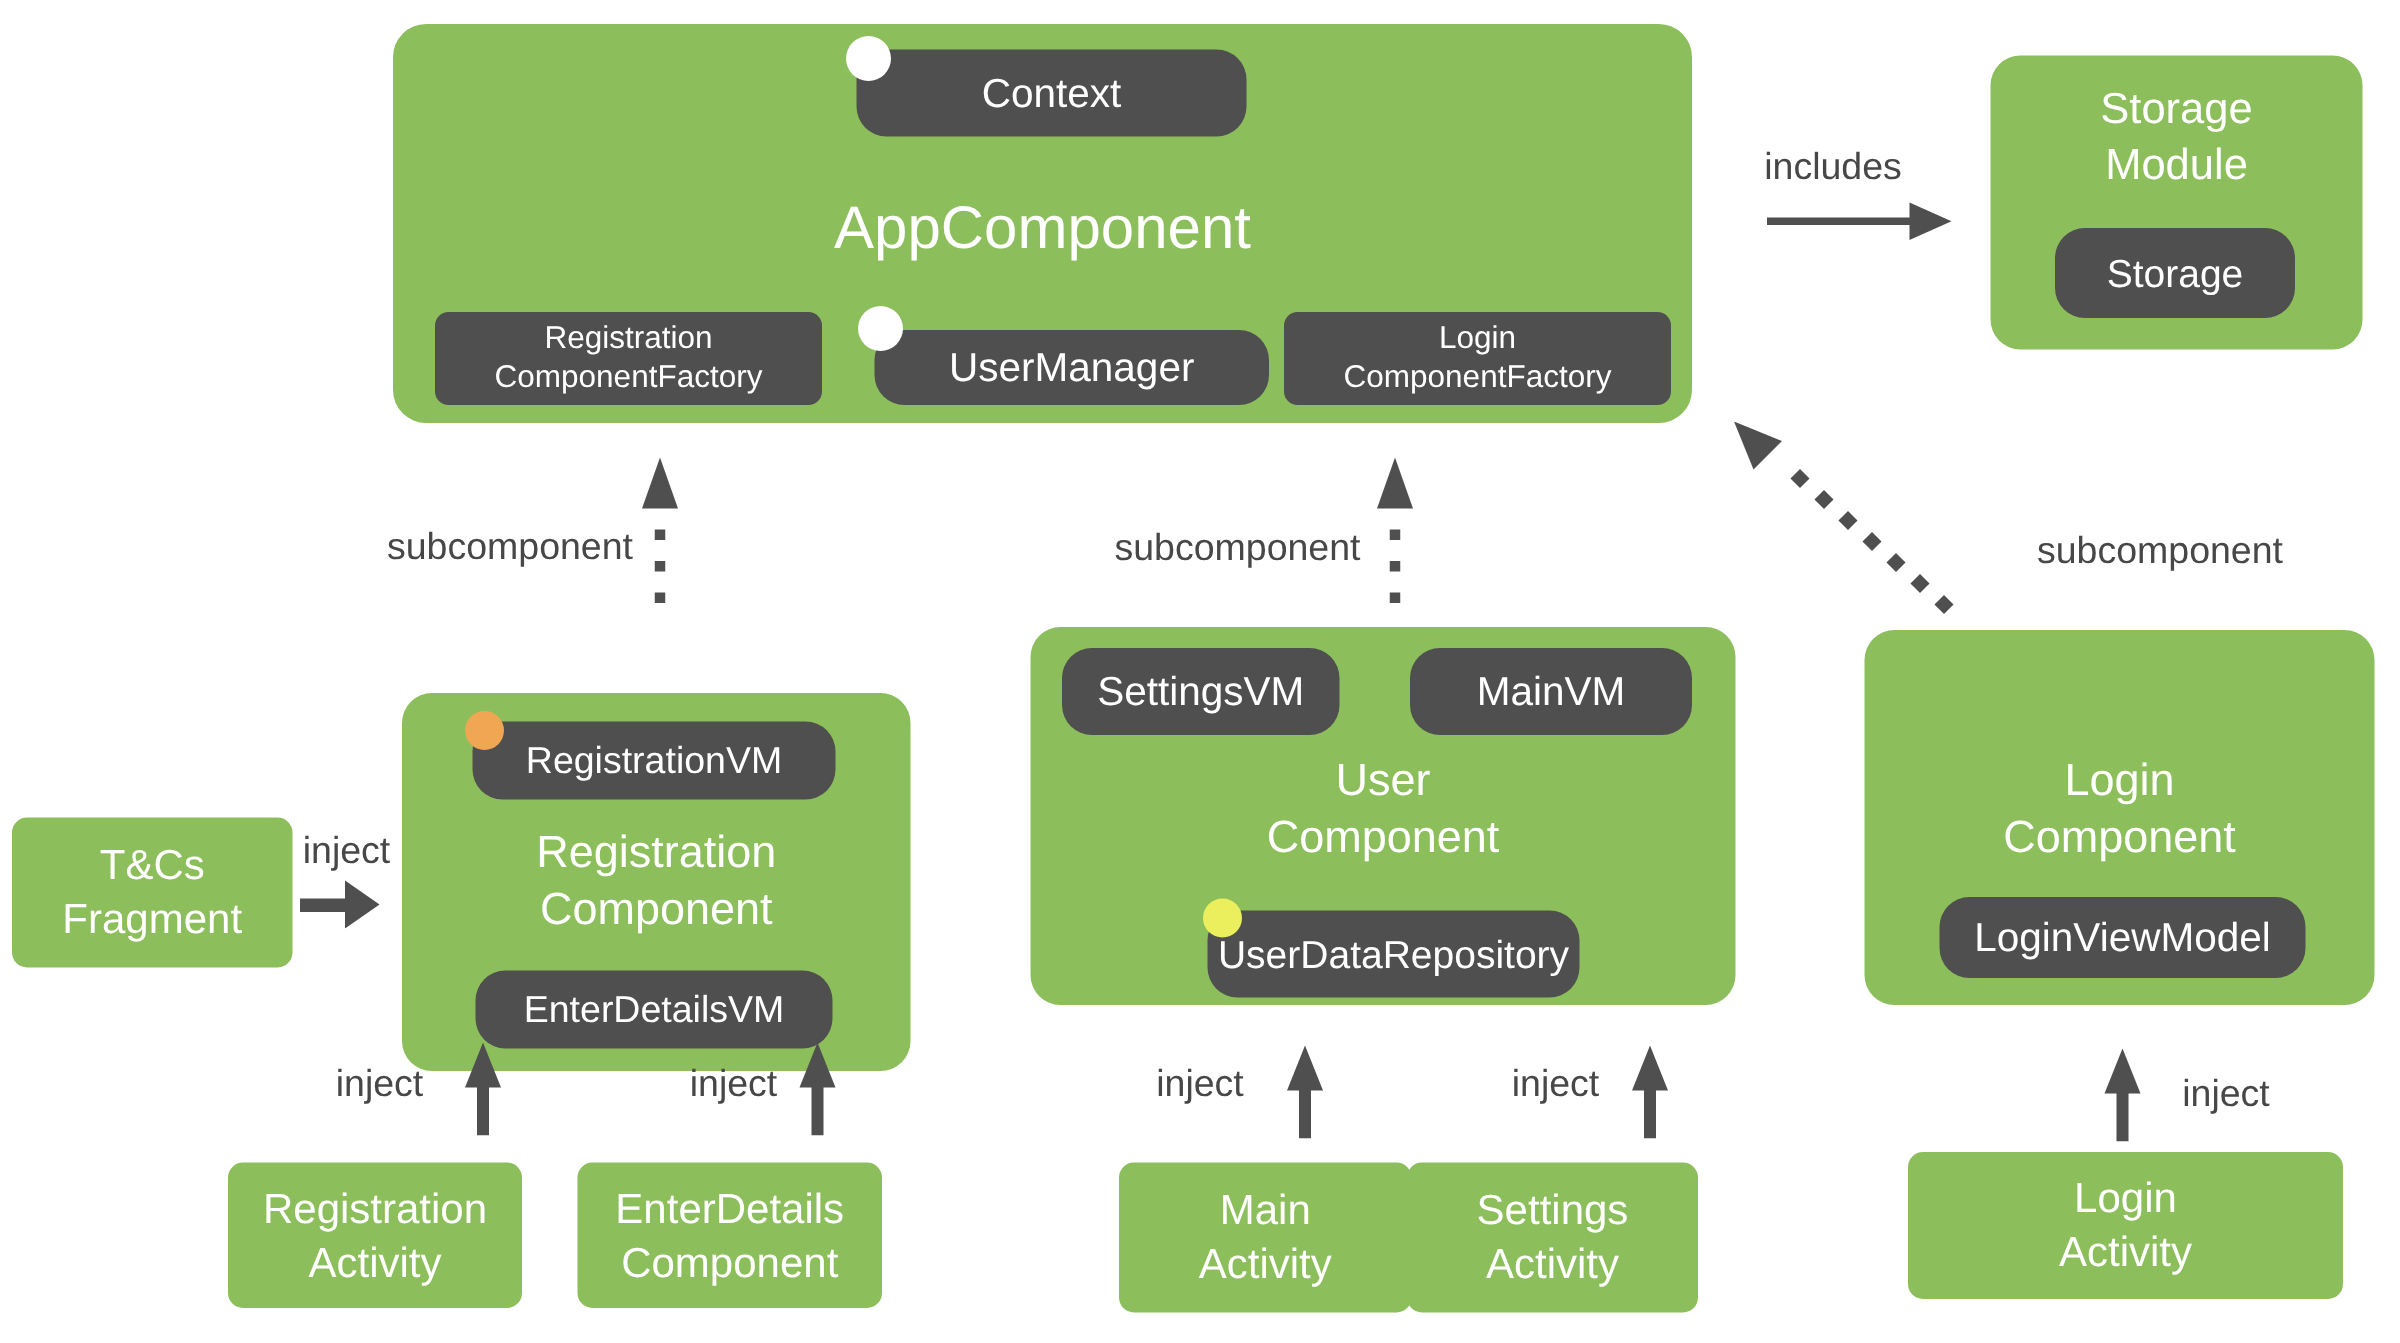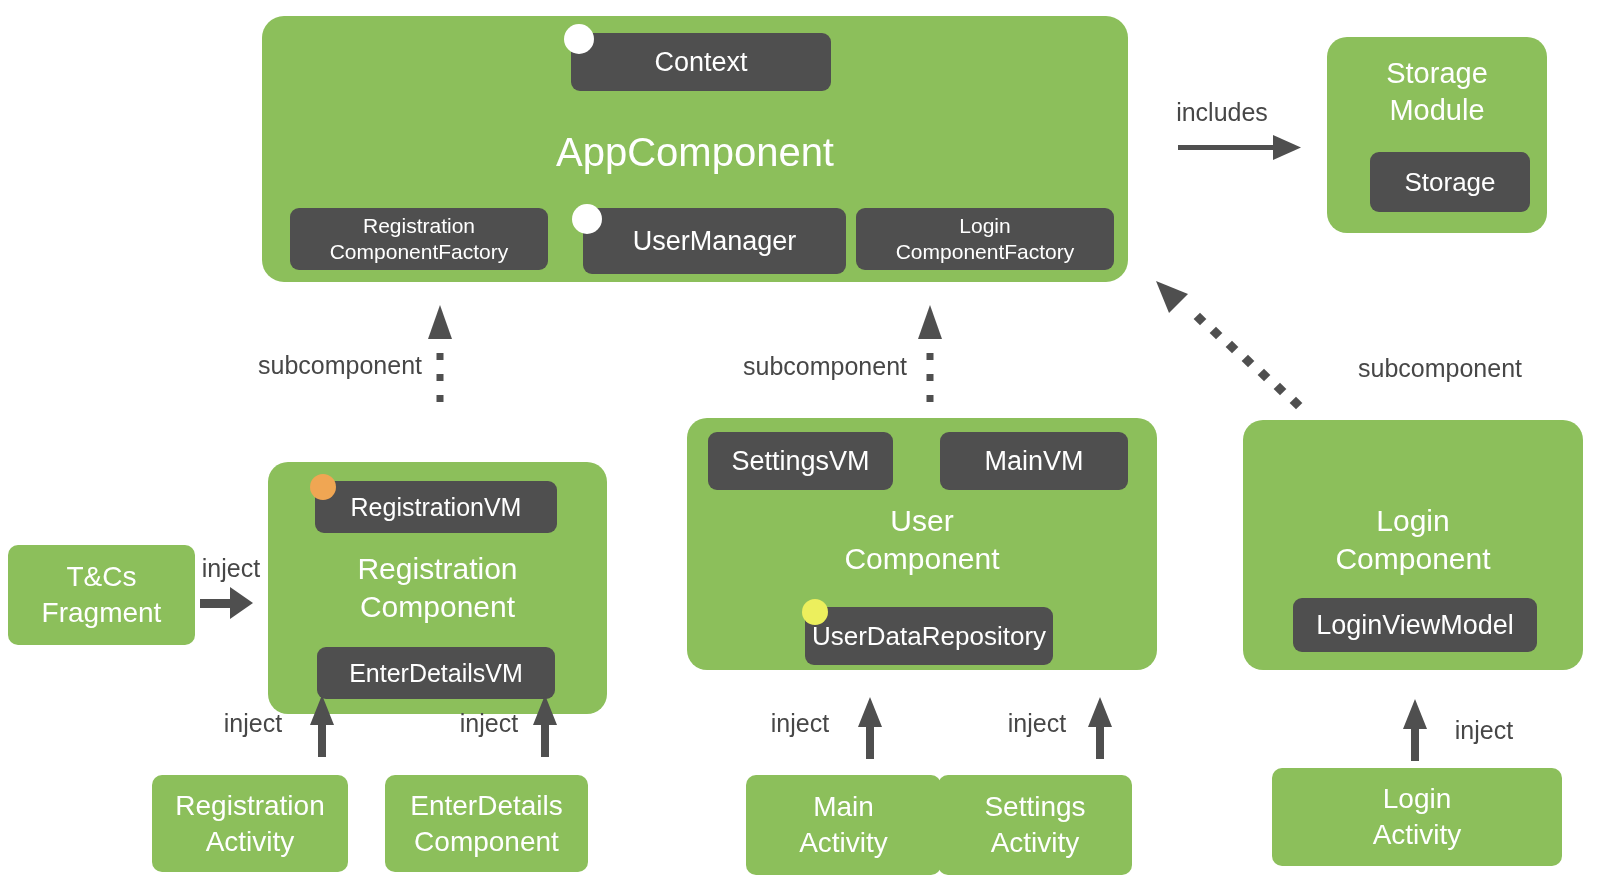--- a/index.html
+++ b/index.html
@@ -3,21 +3,21 @@
 <meta charset="utf-8">
 <style>
   html,body { margin:0; padding:0; background:#ffffff; }
   body { width:1600px; height:895px; position:relative; overflow:hidden;
          font-family:"Liberation Sans", sans-serif; }
   .green { position:absolute; background:#8CBF5B; border-radius:20px; color:#fff; }
   .green.small { border-radius:10px; display:flex; align-items:center; justify-content:center;
                  text-align:center; font-size:28px; line-height:36px; }
   .chip  { position:absolute; background:#4F4F4F; border-radius:9px; color:#fff;
            display:flex; align-items:center; justify-content:center; text-align:center; }
-  .chip.one  { font-size:27px; }
+  .chip.one  { font-size:27px;border-radius:20px; }
   .chip.two  { font-size:21px; line-height:26px; }
   .dot   { position:absolute; border-radius:50%; z-index:5; }
   .dot.white  { width:30px; height:30px; background:#ffffff; }
   .dot.orange { width:26px; height:26px; background:#F0A653; }
   .dot.yellow { width:26px; height:26px; background:#ECEF5D; }
   .title { position:absolute; left:0; right:0; text-align:center; color:#fff;
            font-size:30px; line-height:38px; }
   .apptitle { font-size:40px; line-height:48px; }
   .stitle   { font-size:29px; line-height:37px; }
   .lbl   { position:absolute; transform:translate(-50%,-50%); color:#474747;
@@ -34,26 +34,26 @@
 
   <div class="green" style="left:262px; top:16px; width:866px; height:266px; border-radius:22px;">
     <div class="dot white" style="left:302px; top:8px;"></div>
     <div class="chip one" style="left:309px; top:17px; width:260px; height:58px;">
       <span>Context</span>
     </div>
     <div class="title apptitle" style="top:112px;">AppComponent</div>
     <div class="chip two pre" style="left:28px; top:192px; width:258px; height:62px;">Registration
 ComponentFactory</div>
     <div class="dot white" style="left:310px; top:188px;"></div>
-    <div class="chip one" style="left:321px; top:192px; width:263px; height:66px;">UserManager</div>
+    <div class="chip one" style="left:321px; top:204px; width:263px; height:50px;">UserManager</div>
     <div class="chip two pre" style="left:594px; top:192px; width:258px; height:62px;">Login
 ComponentFactory</div>
   </div>
 
-  <div class="green" style="left:1327px; top:37px; width:220px; height:196px;">
+  <div class="green" style="left:1327px; top:37px; width:248px; height:196px;">
     <div class="title stitle pre" style="top:18px;">Storage
 Module</div>
     <div class="chip one" style="left:43px; top:115px; width:160px; height:60px; font-size:26px;">Storage</div>
   </div>
 
   <div class="arrow" style="left:1178px; top:133px;">
     <svg width="125" height="30">
         <rect class="af" x="0" y="12" width="96" height="5"></rect>
       <polygon class="af" points="95,2 123,14.5 95,27"></polygon>
       </svg>

